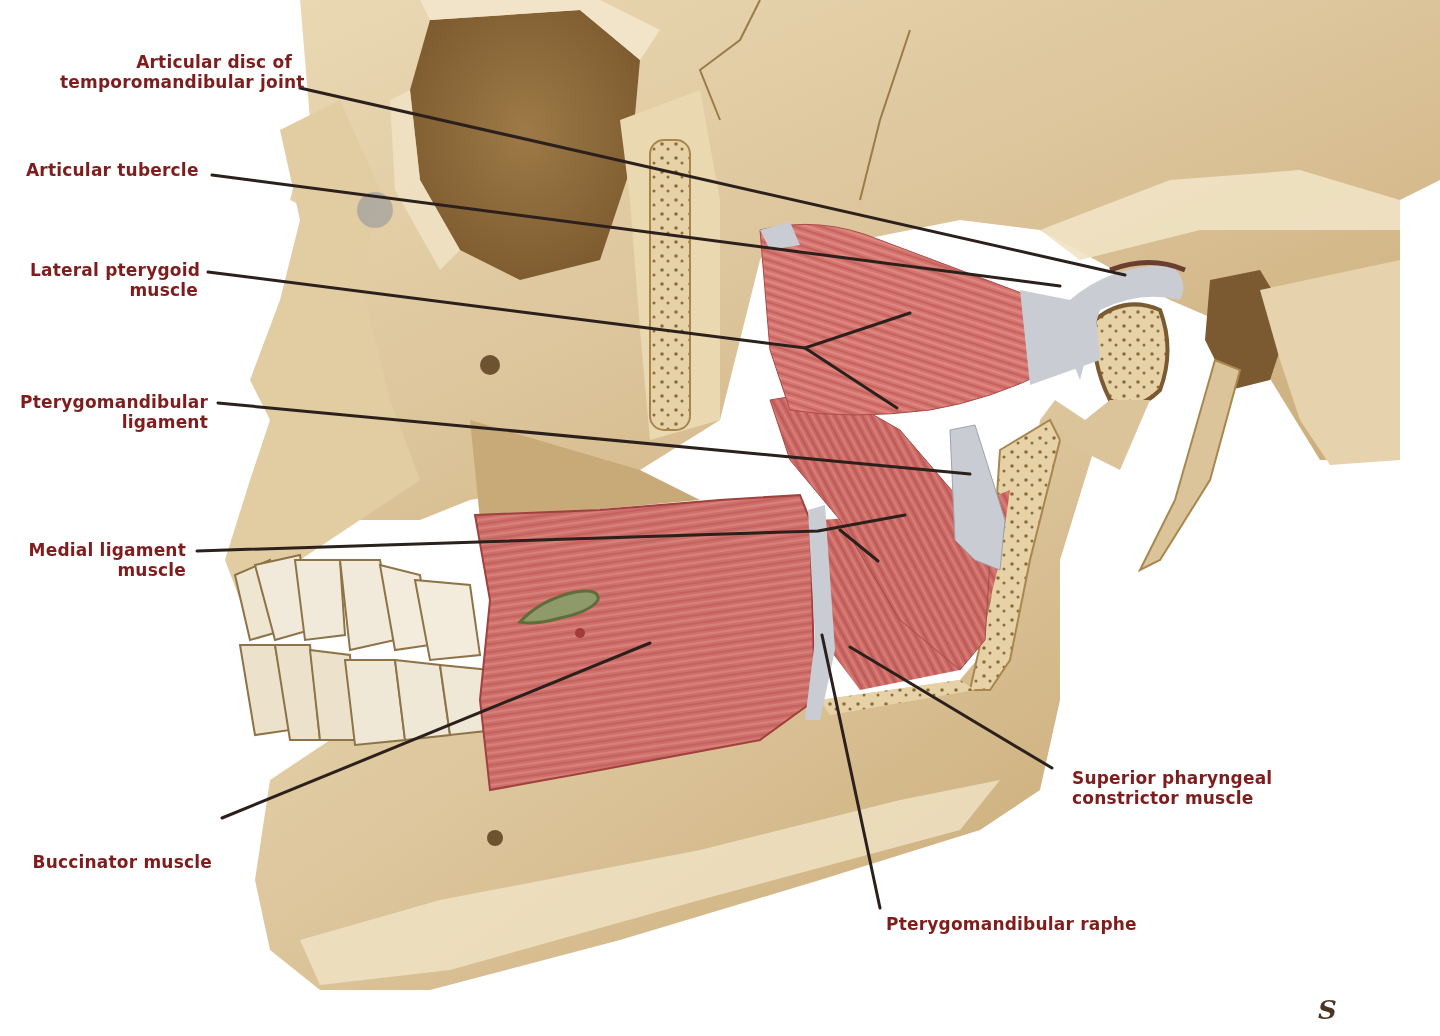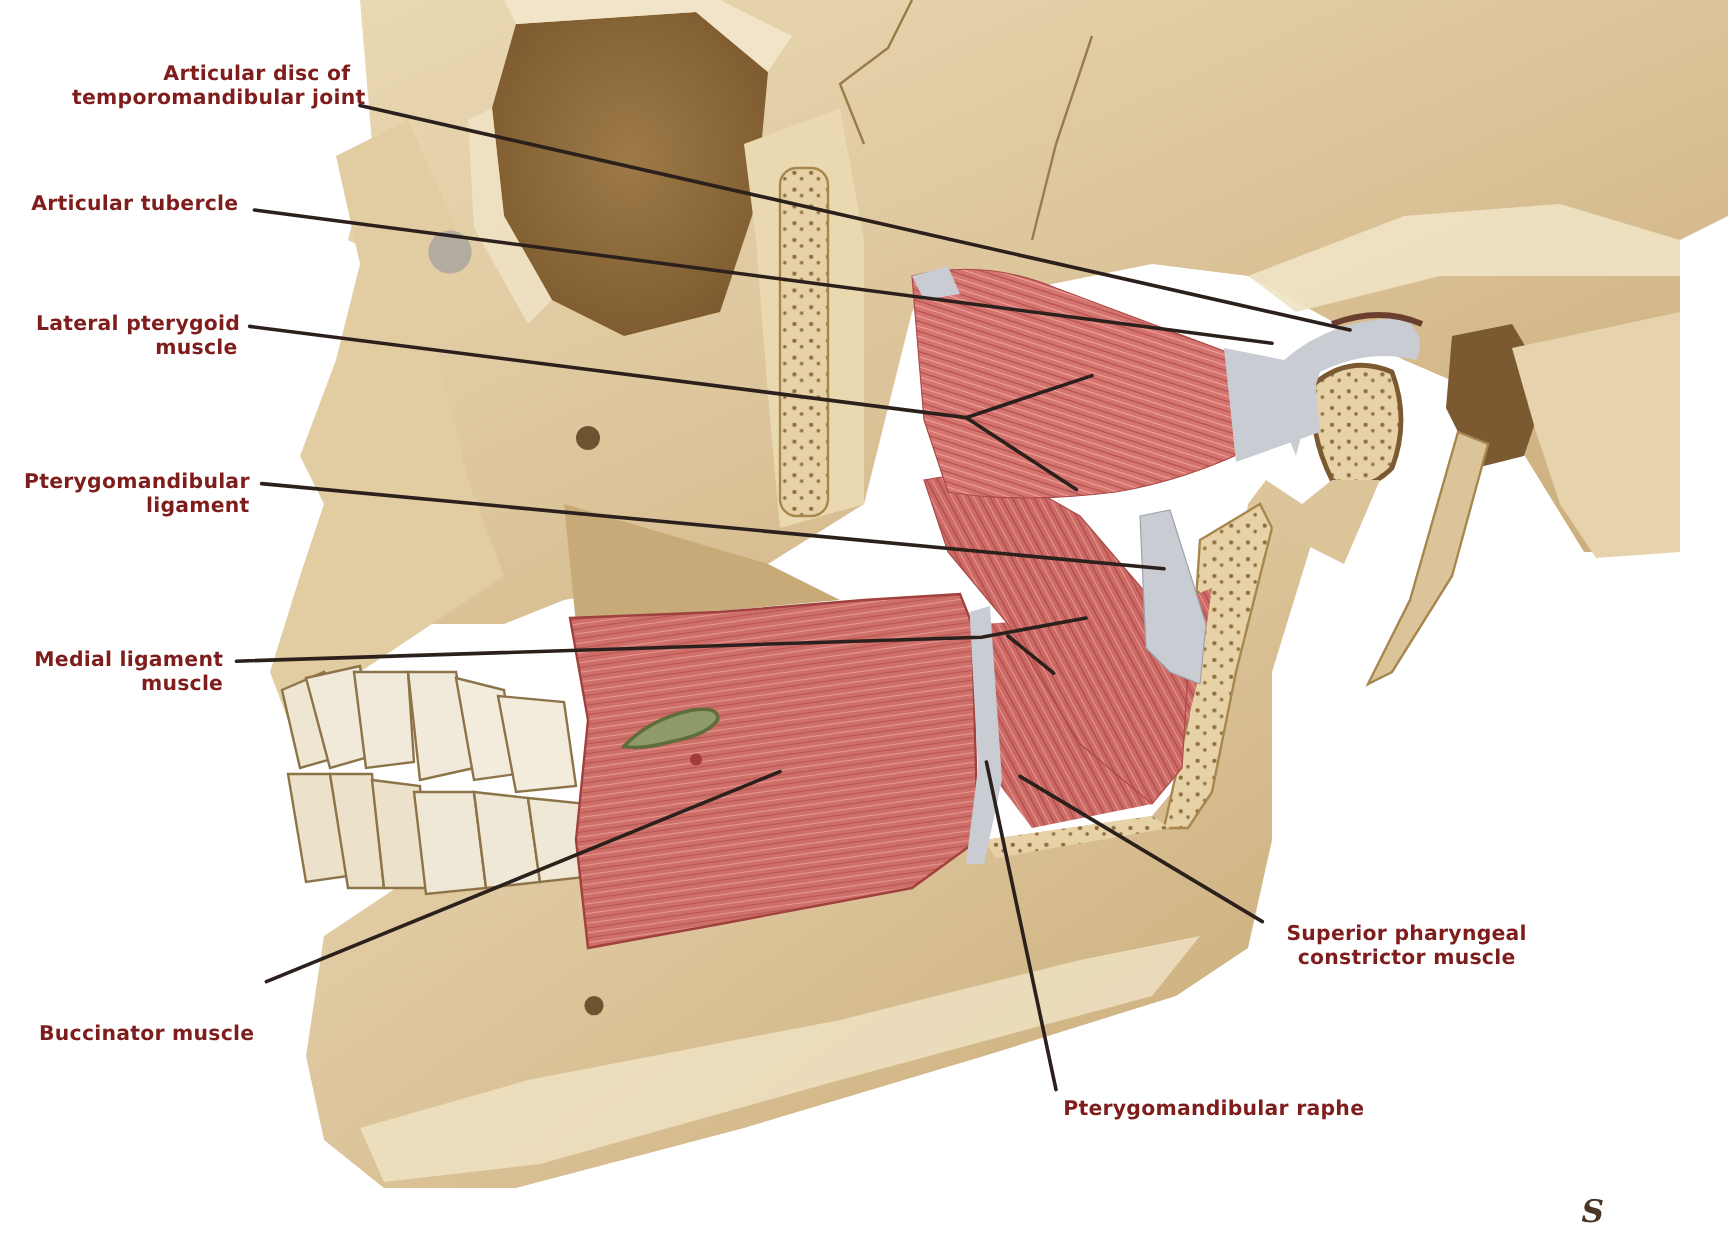--- a/index.html
+++ b/index.html
@@ -153,21 +153,21 @@
   <span>Pterygomandibular</span>
   <span>ligament</span>
 </div>
 <div class="label right" style="left:20px; top:540px; width:166px;">
   <span>Medial ligament</span>
   <span>muscle</span>
 </div>
 <div class="label right" style="left:30px; top:852px; width:182px;">
   <span>Buccinator muscle</span>
 </div>
-<div class="label left" style="left:1072px; top:768px;text-align:center;">
+<div class="label left" style="left:1072px; top:768px;">
   <span>Superior pharyngeal</span>
   <span>constrictor muscle</span>
 </div>
 <div class="label left" style="left:886px; top:914px;">
   <span>Pterygomandibular raphe</span>
 </div>
 
 <div class="signature">S</div>
 
 </body></html>

